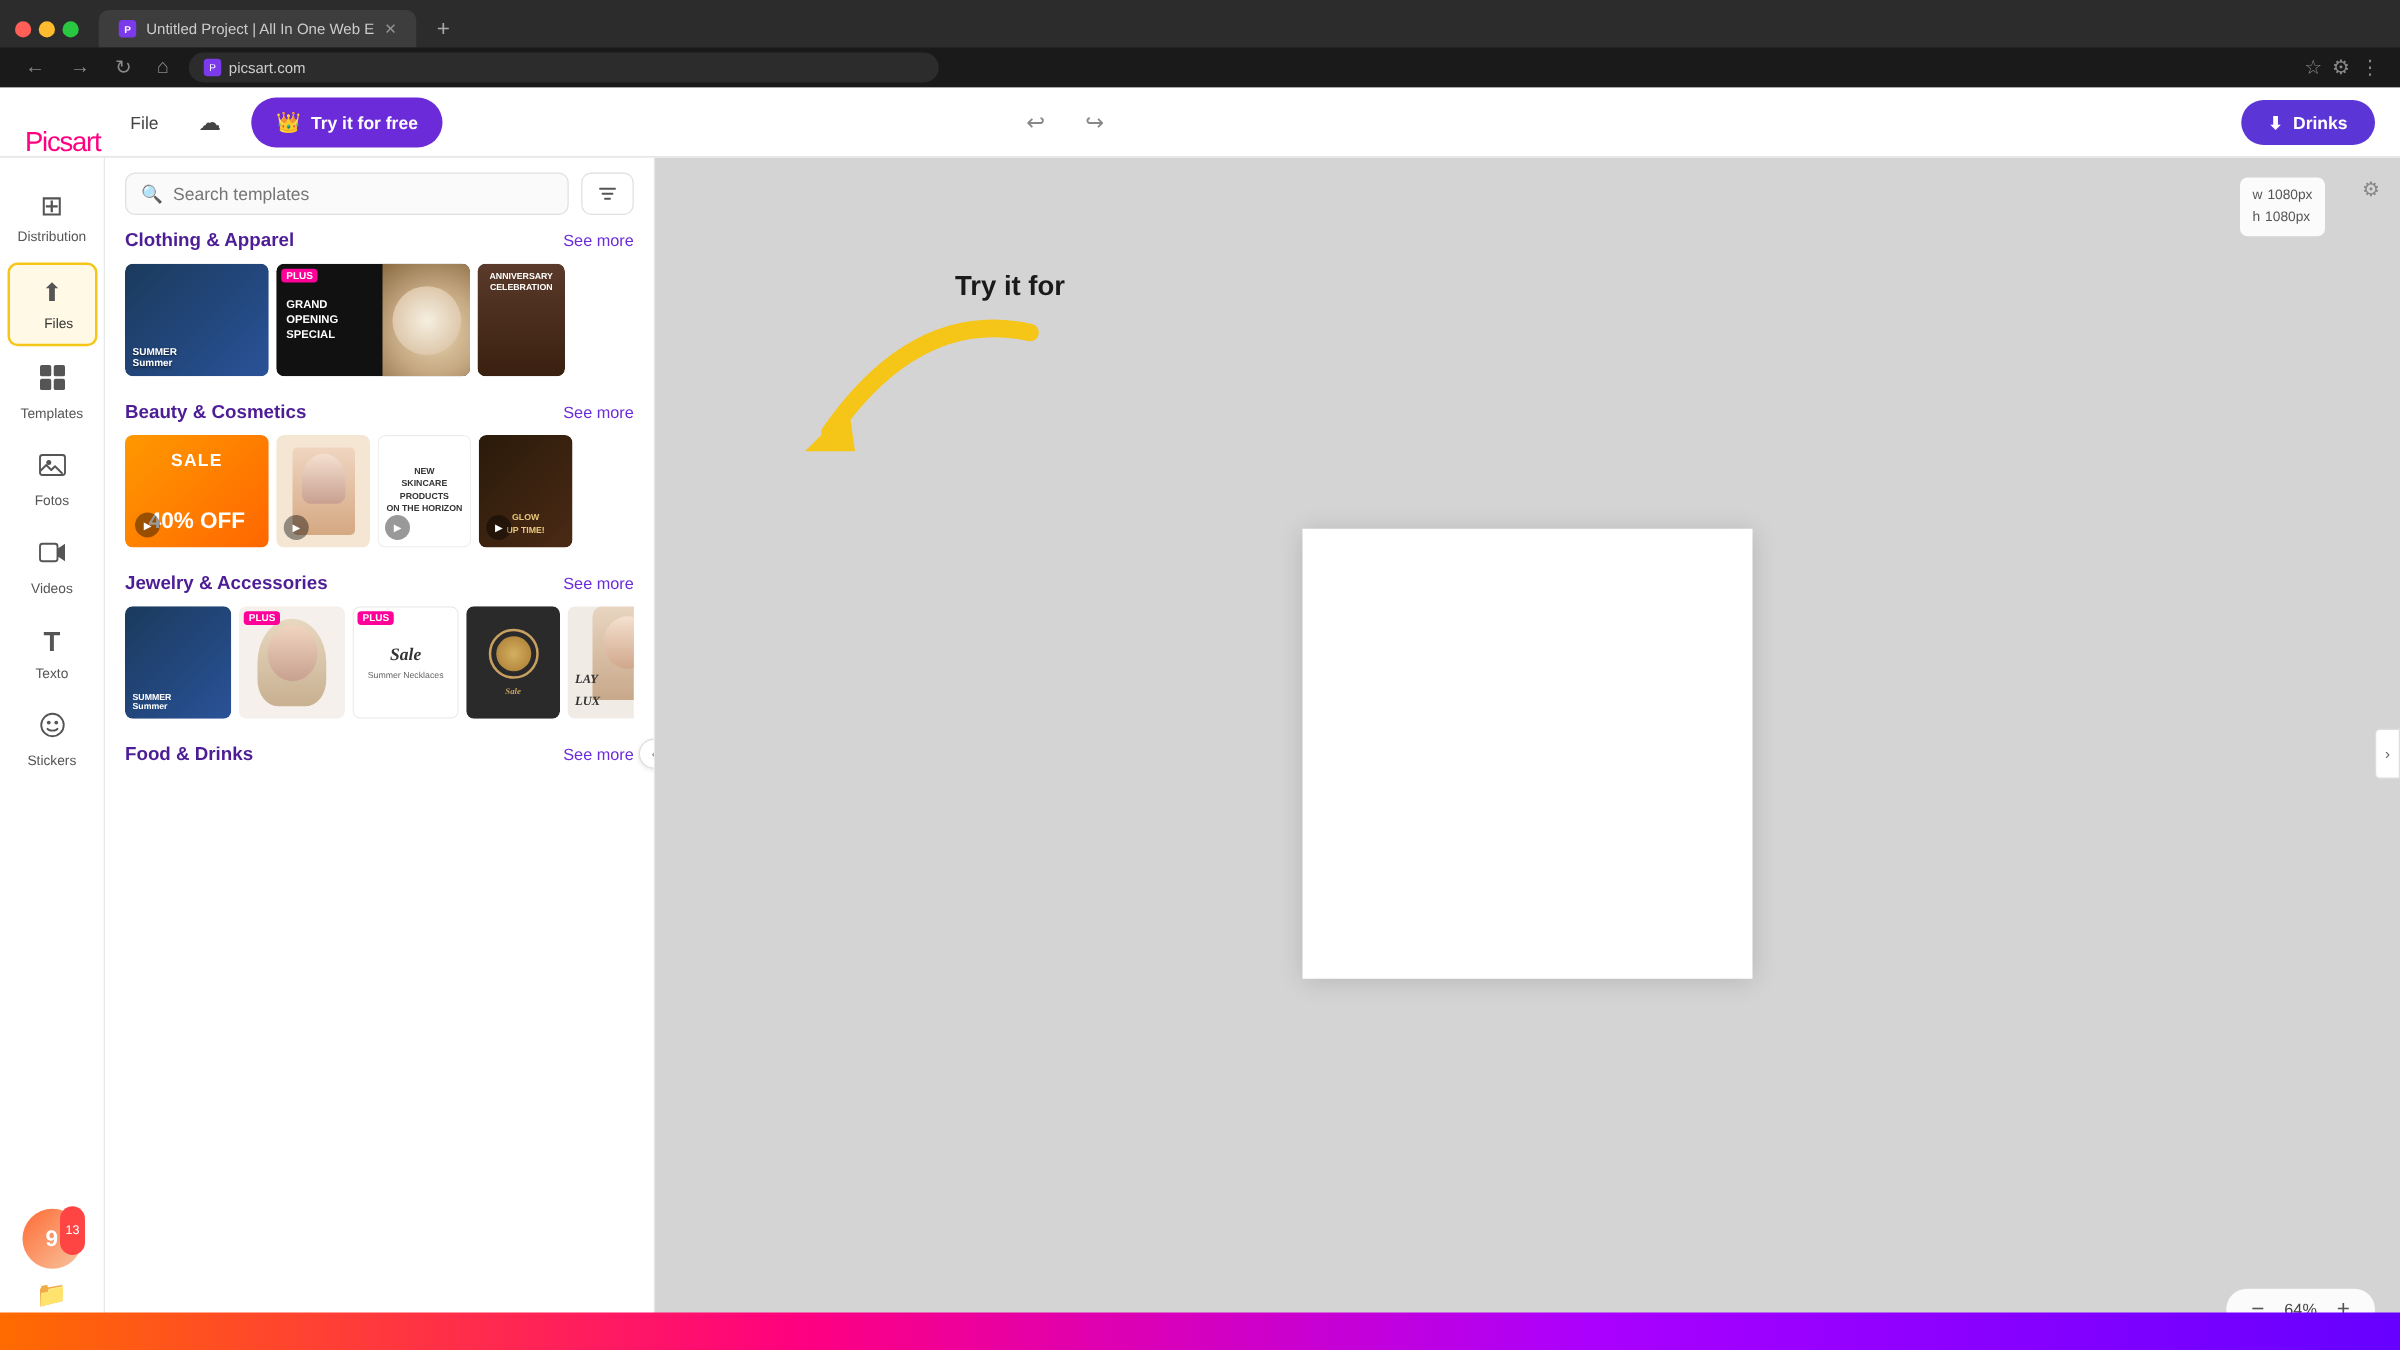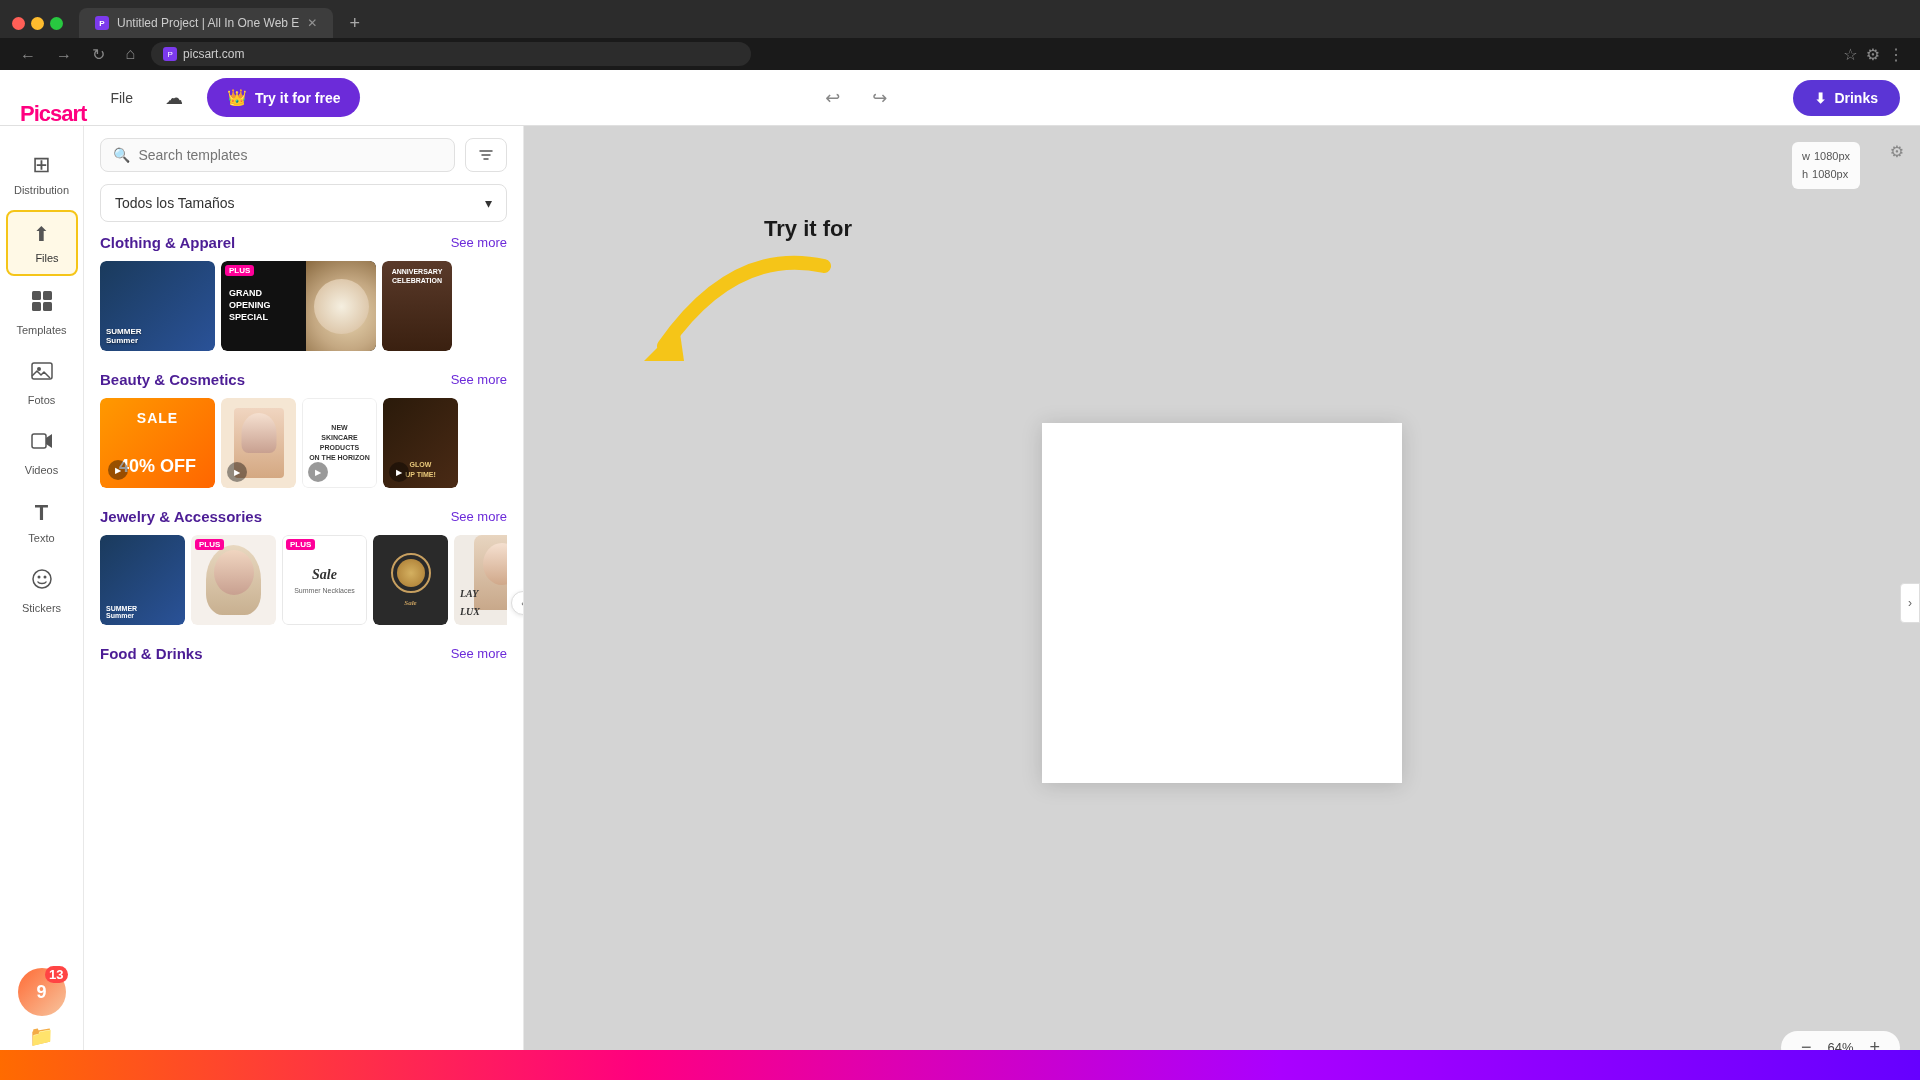--- a/index.html
+++ b/index.html
@@ -18,42 +18,42 @@
     .tab-close { margin-left: auto; opacity: 0.6; }
     .browser-tab-add { background: none; border: none; color: #aaa; font-size: 18px; cursor: pointer; padding: 0 8px; }
     .browser-addressbar { background: #1a1a1a; height: 32px; display: flex; align-items: center; padding: 0 16px; gap: 12px; }
     .nav-btn { background: none; border: none; color: #888; font-size: 16px; cursor: pointer; padding: 0 4px; }
     .url-bar { background: #2c2c2c; border-radius: 20px; flex: 1; max-width: 600px; height: 24px; display: flex; align-items: center; padding: 0 12px; gap: 6px; color: #ccc; font-size: 12px; }
     .url-icon { width: 14px; height: 14px; background: #7c3aed; border-radius: 3px; display: inline-flex; align-items: center; justify-content: center; color: white; font-size: 8px; }
     .nav-icons-right { display: flex; gap: 8px; margin-left: auto; color: #888; font-size: 16px; }
 
     
     .app-header { background: white; height: 56px; display: flex; align-items: center; padding: 0 20px; gap: 16px; border-bottom: 1px solid #e0e0e0; position: relative; z-index: 10; }
-    .picsart-logo { color: #1a1a1a; font-size: 22px; font-weight: 700; letter-spacing: -1px; margin-top: 32px; }
+    .picsart-logo { color: #1a1a1a; font-size: 22px; font-weight: 400; letter-spacing: -1px; margin-top: 32px; }
     .picsart-logo span { color: #ff0080; }
     .header-file-btn { background: none; border: none; color: #444; font-size: 14px; cursor: pointer; padding: 4px 8px; }
     .header-upload-btn { background: none; border: none; color: #444; font-size: 18px; cursor: pointer; padding: 4px 8px; }
     .try-free-btn { background: #6c2bd9; color: white; border: none; border-radius: 24px; padding: 10px 20px; font-size: 14px; font-weight: 600; cursor: pointer; display: flex; align-items: center; gap: 8px; }
     .try-free-btn .icon { font-size: 16px; }
     .header-center { display: flex; align-items: center; gap: 16px; margin: 0 auto; }
     .undo-redo-btn { background: none; border: none; color: #888; font-size: 18px; cursor: pointer; padding: 4px 8px; }
     .export-btn { background: #5b35d5; color: white; border: none; border-radius: 24px; padding: 10px 22px; font-size: 14px; font-weight: 600; cursor: pointer; display: flex; align-items: center; gap: 8px; margin-left: auto; }
 
     
     .main-layout { display: flex; height: calc(1080px - 70px - 56px); }
 
     
     .left-sidebar { width: 84px; background: white; border-right: 1px solid #e8e8e8; display: flex; flex-direction: column; align-items: center; padding: 16px 0; gap: 4px; overflow-y: auto; }
     .sidebar-item { display: flex; flex-direction: column; align-items: center; gap: 6px; padding: 10px 8px; border-radius: 8px; cursor: pointer; width: 72px; color: #555; }
     .sidebar-item.active { background: #fff9e6; border: 2px solid #f5c518; }
     .sidebar-item .si-icon { font-size: 22px; color: #555; }
     .sidebar-item .si-label { font-size: 11px; color: #555; text-align: left; font-weight: 500; }
     .sidebar-item.active .si-label { color: #333; margin-left: 11px; }
     .sidebar-avatar { width: 48px; height: 48px; border-radius: 50%; background: linear-gradient(135deg, #ff6b35, #f7c59f); display: flex; align-items: center; justify-content: center; color: white; font-size: 20px; font-weight: bold; position: relative; margin-top: auto; cursor: pointer; }
-    .sidebar-avatar .badge { position: absolute; top: -2px; right: -2px; background: #ff4444; color: white; font-size: 13px; border-radius: 10px; padding: 1px 4px; font-weight: bold; }
+    .sidebar-avatar .badge { position: absolute; top: -2px; right: -2px; background: #ff4444; color: white; font-size: 10px; border-radius: 10px; padding: 14px 4px; font-weight: normal; }
     .sidebar-folders { display: flex; flex-direction: column; align-items: center; gap: 4px; cursor: pointer; margin-top: 4px; }
     .sidebar-folders .sf-icon { font-size: 20px; color: #555; }
     .sidebar-folders .sf-label { font-size: 11px; color: #555; }
 
     
     .content-panel { width: 440px; background: white; border-right: 1px solid #e8e8e8; display: flex; flex-direction: column; overflow: hidden; }
     .content-search { padding: 12px 16px; display: flex; gap: 10px; align-items: center; }
     .search-box { flex: 1; display: flex; align-items: center; gap: 8px; border: 1px solid #e0e0e0; border-radius: 8px; padding: 8px 12px; background: #fafafa; }
     .search-box input { border: none; background: none; outline: none; font-size: 14px; color: #333; flex: 1; }
     .search-icon { color: #888; font-size: 14px; }
@@ -218,24 +218,20 @@
         <span class="search-icon">🔍</span>
         <input type="text" placeholder="Search templates" style="">
       </div>
       <button class="filter-btn">
         <svg width="16" height="16" viewBox="0 0 16 16" fill="none">
             <path d="M2 4h12M4 8h8M6 12h4" stroke="#555" stroke-width="1.5" stroke-linecap="round"></path>
           </svg>
       </button>
     </div>
 
-    <div class="size-dropdown">
-      <span>Todos los Tamaños</span>
-      <span>▾</span>
-    </div>
 
     <div class="content-scroll">
 
       <div class="category-section">
         <div class="category-header">
           <span class="category-title">Clothing &amp; Apparel</span>
           <a class="see-more-link">See more</a>
         </div>
         <div class="templates-grid">
 

